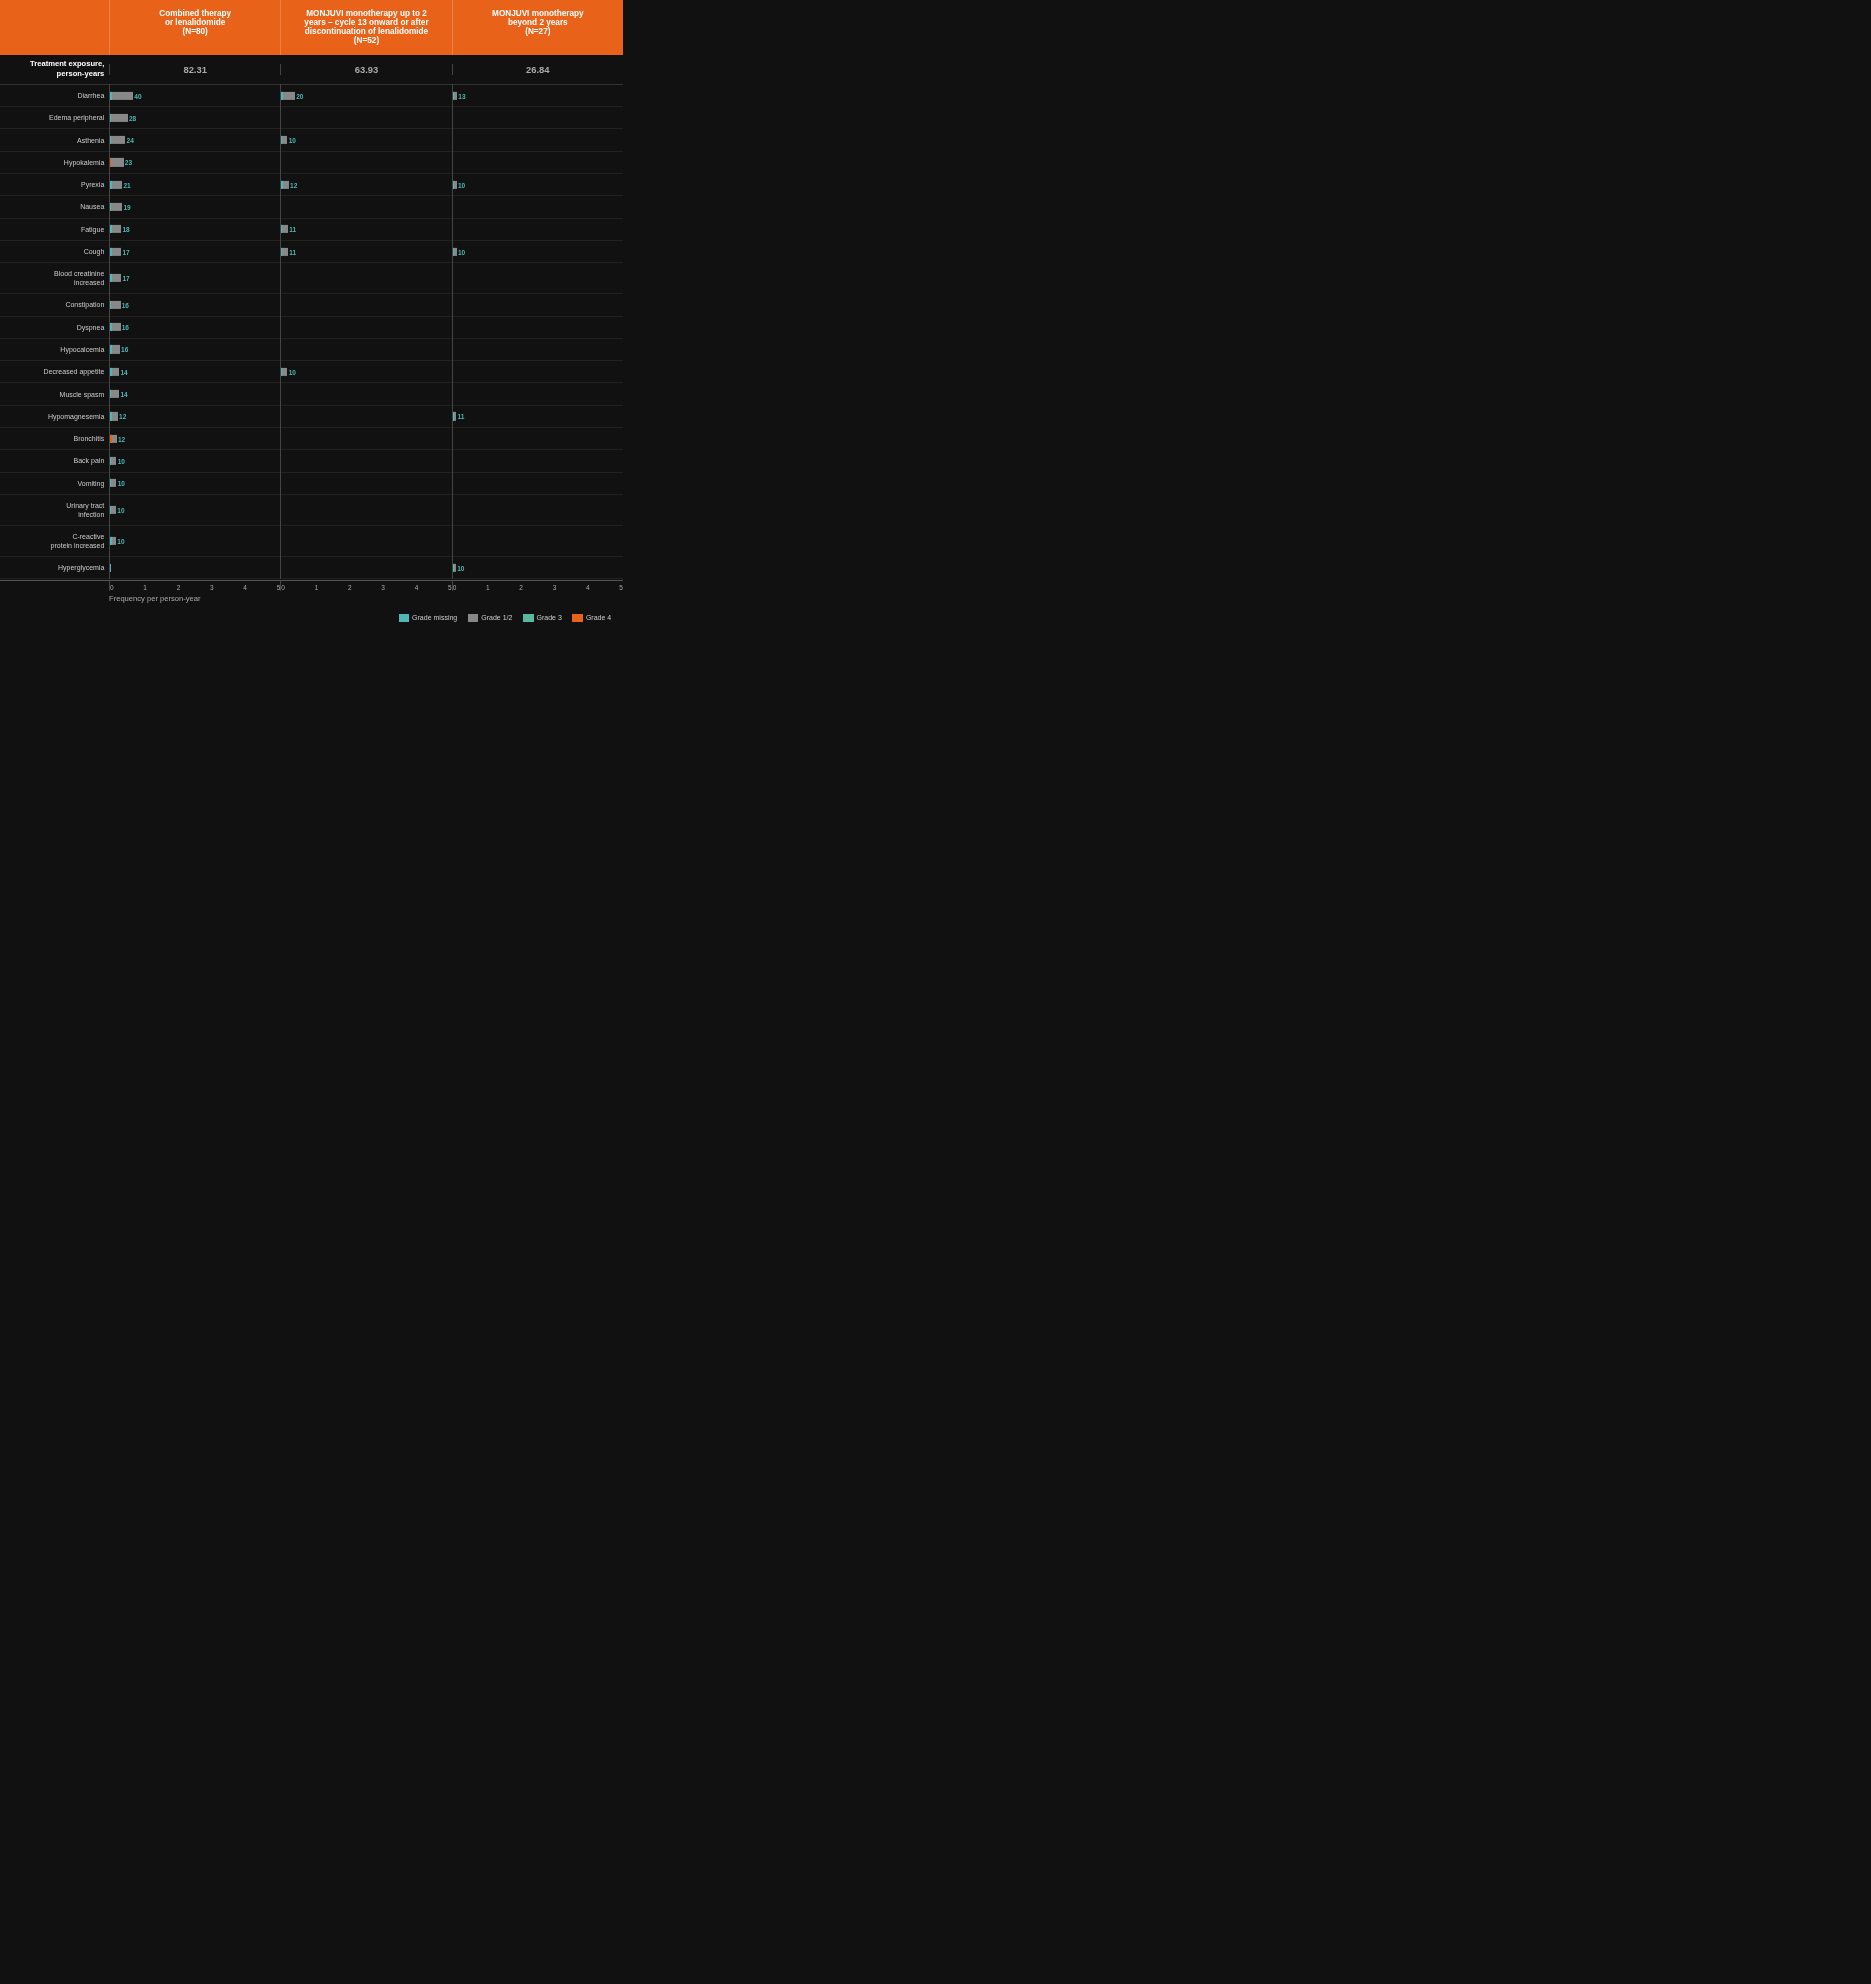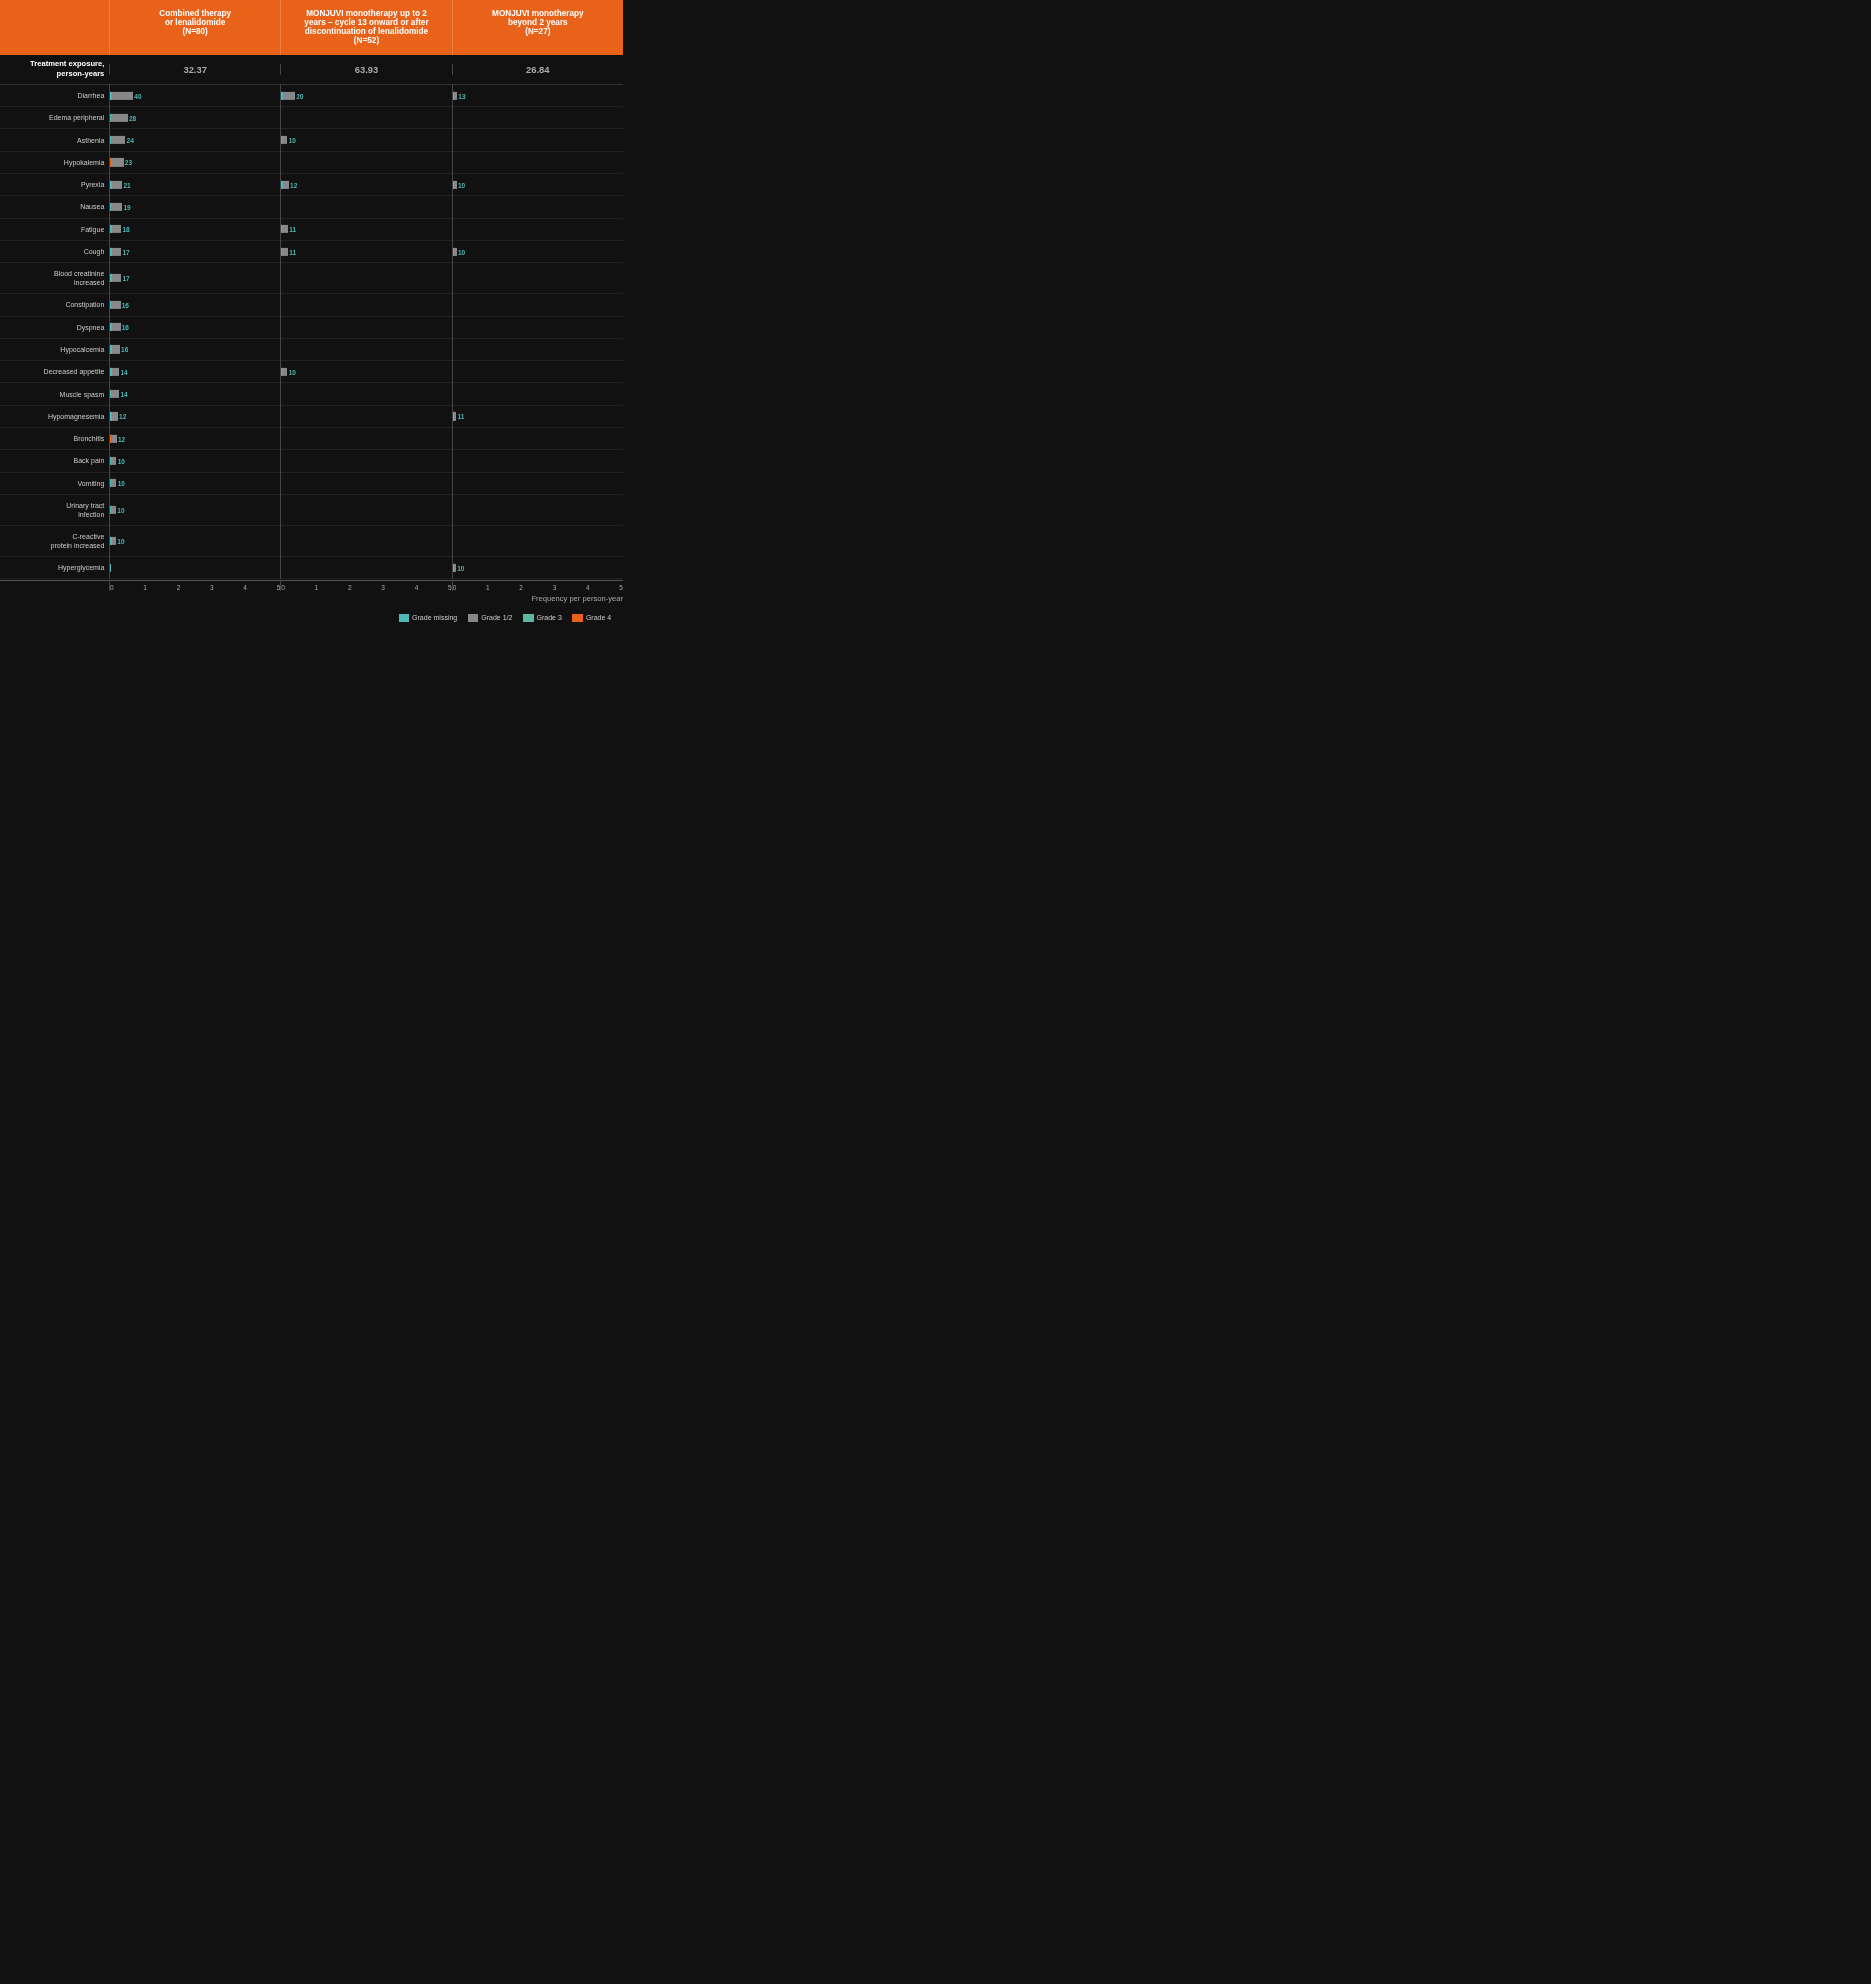--- a/index.html
+++ b/index.html
@@ -27,21 +27,21 @@
     </div>
     <div style="flex:1; text-align:center; font-weight:bold; font-size:8.2px; color:#fff; padding:9.4px 4.7px; border-left:0.6px solid rgba(255,255,255,0.2);">
       MONJUVI monotherapy<br>beyond 2 years<br>(N=27)
     </div>
   </div>
 
   <div style="display:flex; align-items:center; padding: 4.7px 0; border-bottom:0.6px solid #333;">
     <div style="width:109px; min-width:109px; text-align:right; padding-right:4.7px; font-weight:bold; font-size:7.6px; color:#fff; line-height:1.3;">
       Treatment exposure,<br>person-years
     </div>
-    <div style="flex:1; text-align:center; font-weight:bold; font-size:9.4px; color:#aaa; border-left:0.6px solid #444;">32.37</div>
+    <div style="flex:1; text-align:center; font-weight:bold; font-size:9.4px; color:#aaa; border-left:0.6px solid #444;">82.31</div>
     <div style="flex:1; text-align:center; font-weight:bold; font-size:9.4px; color:#aaa; border-left:0.6px solid #444;">63.93</div>
     <div style="flex:1; text-align:center; font-weight:bold; font-size:9.4px; color:#aaa; border-left:0.6px solid #444;">26.84</div>
   </div>
 
   <div id="chart-rows">
       <div style="display: flex; align-items: center; height: 22.3px; border-bottom: 0.6px solid rgb(34, 34, 34);">
         <div style="width: 109px; min-width: 109px; text-align: right; padding-right: 4.7px; font-size: 7px; color: rgb(204, 204, 204); line-height: 1.3; flex-shrink: 0;">Diarrhea</div>
         <div style="flex: 1 1 0%; height: 22.3px; border-left: 0.6px solid rgb(68, 68, 68); position: relative; overflow: visible;">
           <div style="position: absolute; left: 0px; top: 50%; transform: translateY(-50%); height: 8.2px; width: 13.6%; background: rgb(136, 136, 136);"></div>
           <div style="position: absolute; left: 0px; top: 50%; transform: translateY(-50%); height: 8.2px; width: 1%; background: rgb(76, 184, 184);"></div>
@@ -317,21 +317,21 @@
     <div style="flex:1; border-left:0.6px solid #444; display:flex; justify-content:space-between; padding:2.4px 0 0 0; font-size:6.5px; color:#aaa;">
       <span>0</span>
         <span>1</span>
         <span>2</span>
         <span>3</span>
         <span>4</span>
         <span>5</span>
     </div>
   </div>
 
-  <div style="text-align:right; color:#aaa; font-size:7.6px; padding:3.5px 0 5.9px 109px;">
+  <div style="text-align:left; color:#aaa; font-size:7.6px; padding:3.5px 0 5.9px 109px;">
     Frequency per person-year
   </div>
 
   <div style="display:flex; justify-content:flex-end; align-items:center; padding:4.7px 11.8px; gap:10.6px; font-size:7px; color:#ccc;">
     <div style="display:flex;align-items:center;gap:2.9px;">
       <div style="width:10.6px;height:8.2px;background:#4cb8b8;display:inline-block;"></div>
       <span>Grade missing</span>
     </div>
     <div style="display:flex;align-items:center;gap:2.9px;">
       <div style="width:10.6px;height:8.2px;background:#888;display:inline-block;"></div>

